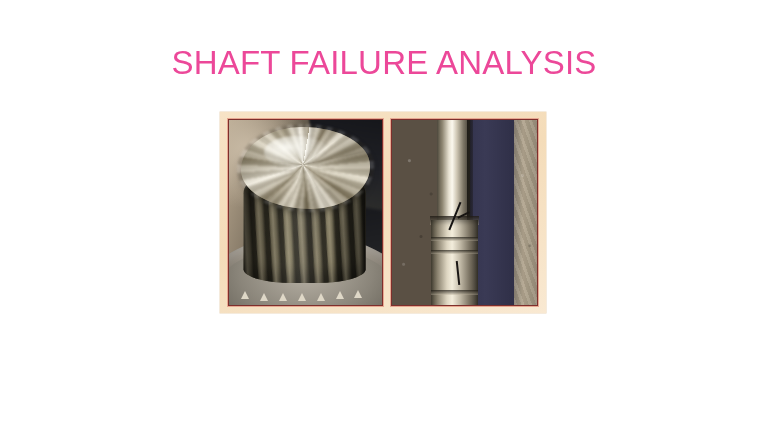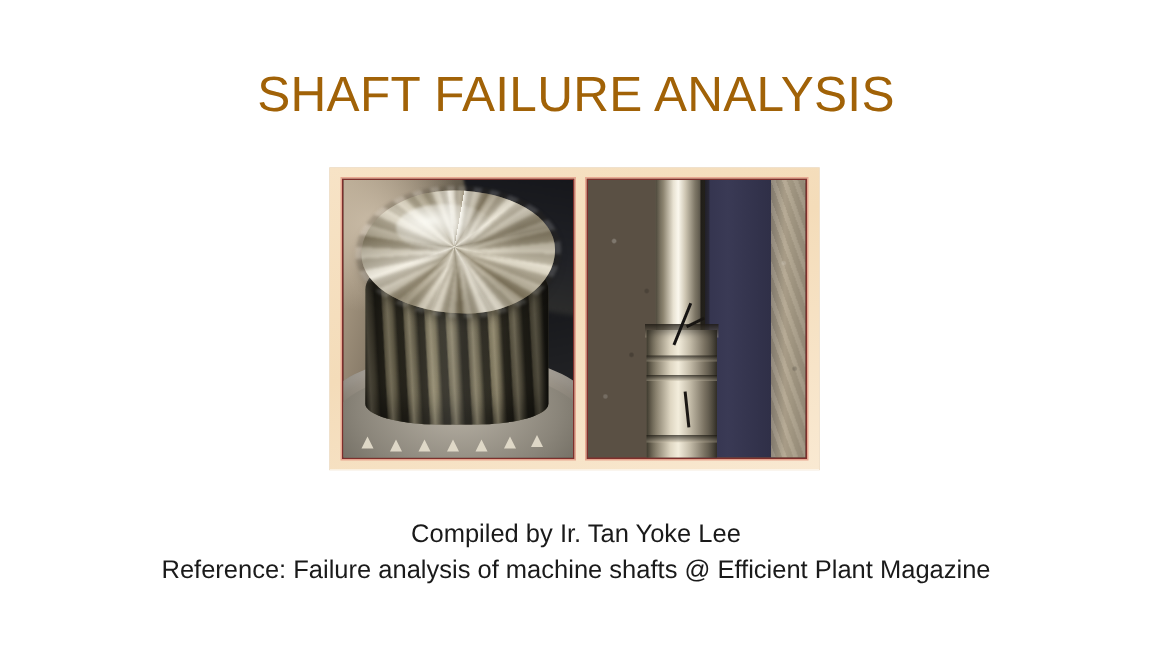--- a/index.html
+++ b/index.html
@@ -26,21 +26,21 @@
   
   .slide-title {
     position: absolute;
     left: 0;
     top: 44px;
     width: 768px;
     text-align: center;
     font-size: 33px;
     font-weight: 400;
     letter-spacing: 0.2px;
-    color: #a16207;
+    color: #ec4899;
     line-height: 1.15;
     white-space: nowrap;
   }
 
   
   .image-frame {
     position: absolute;
     left: 220px;
     top: 112px;
     width: 326px;
@@ -439,18 +439,14 @@
         <div class="shaft-band b2"></div>
         <div class="shaft-band b3"></div>
         <div class="crack"></div>
         <div class="crack2"></div>
         <div class="crack3"></div>
       </div>
     </div>
 
   </div>
 
-  <div class="caption">
-    <span class="caption-line">Compiled by Ir. Tan Yoke Lee</span>
-    <span class="caption-line">Reference: Failure analysis of machine shafts @ Efficient Plant Magazine</span>
-  </div>
 
 </div>
 
 </body></html>

